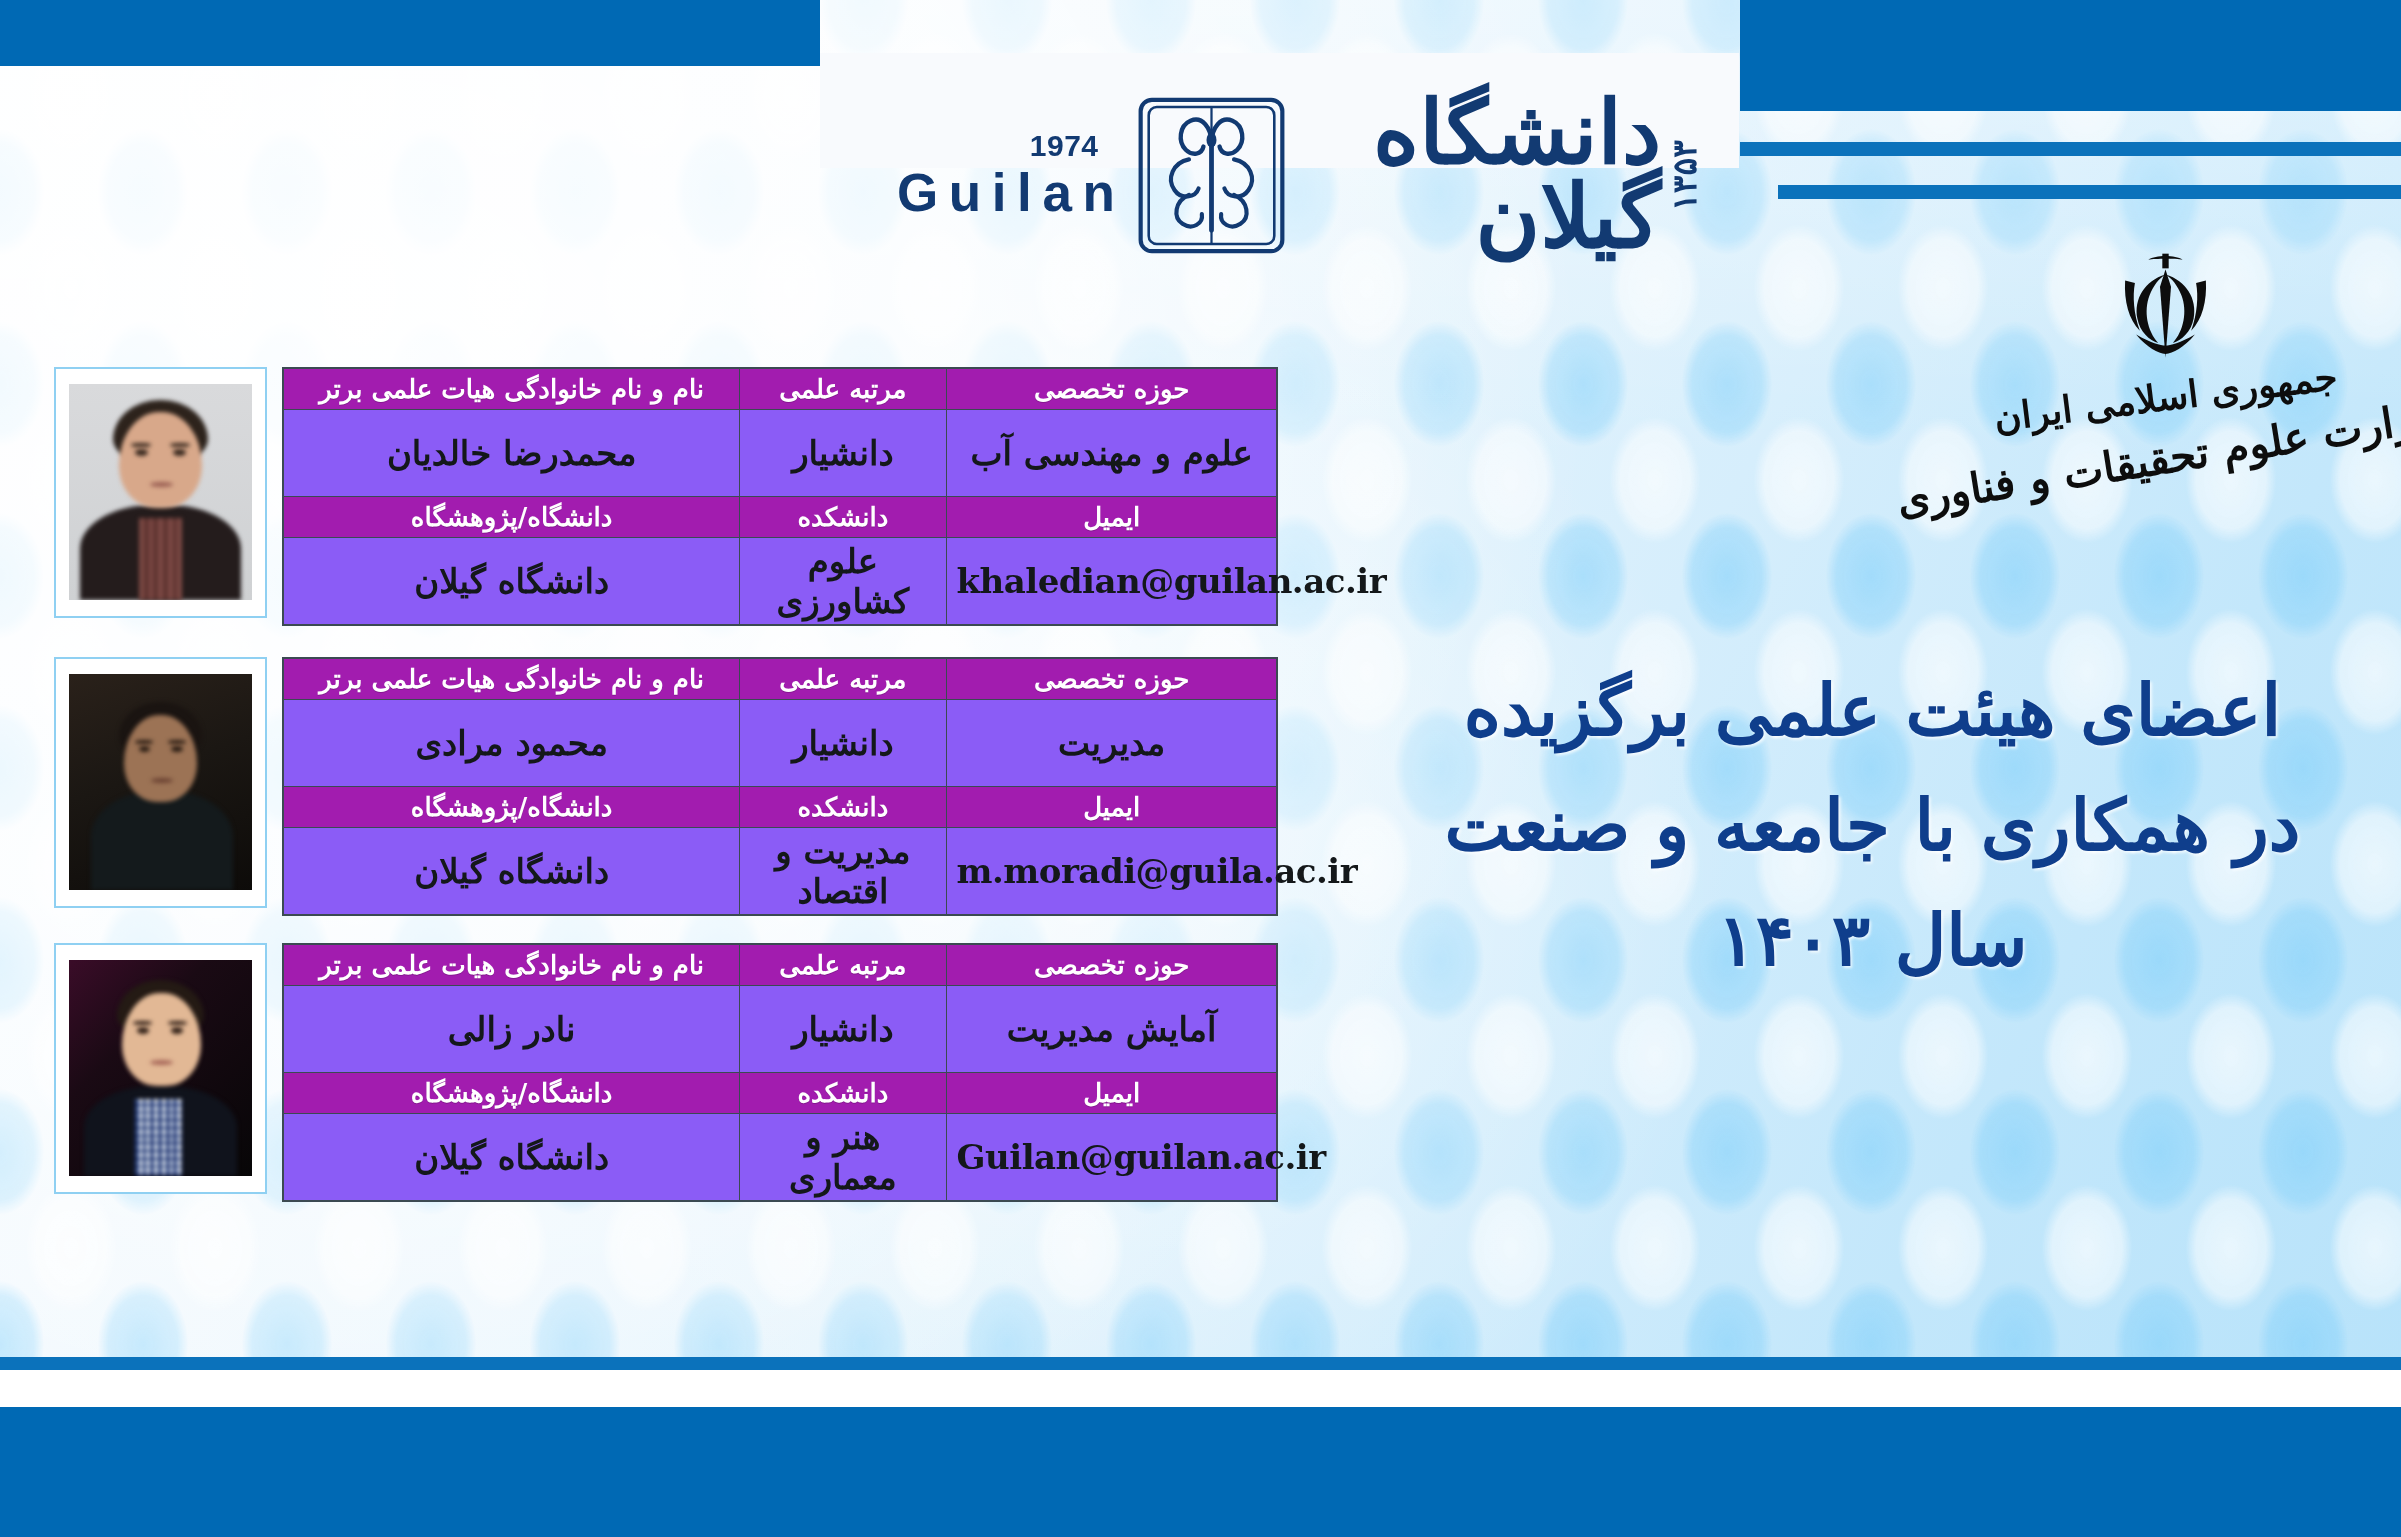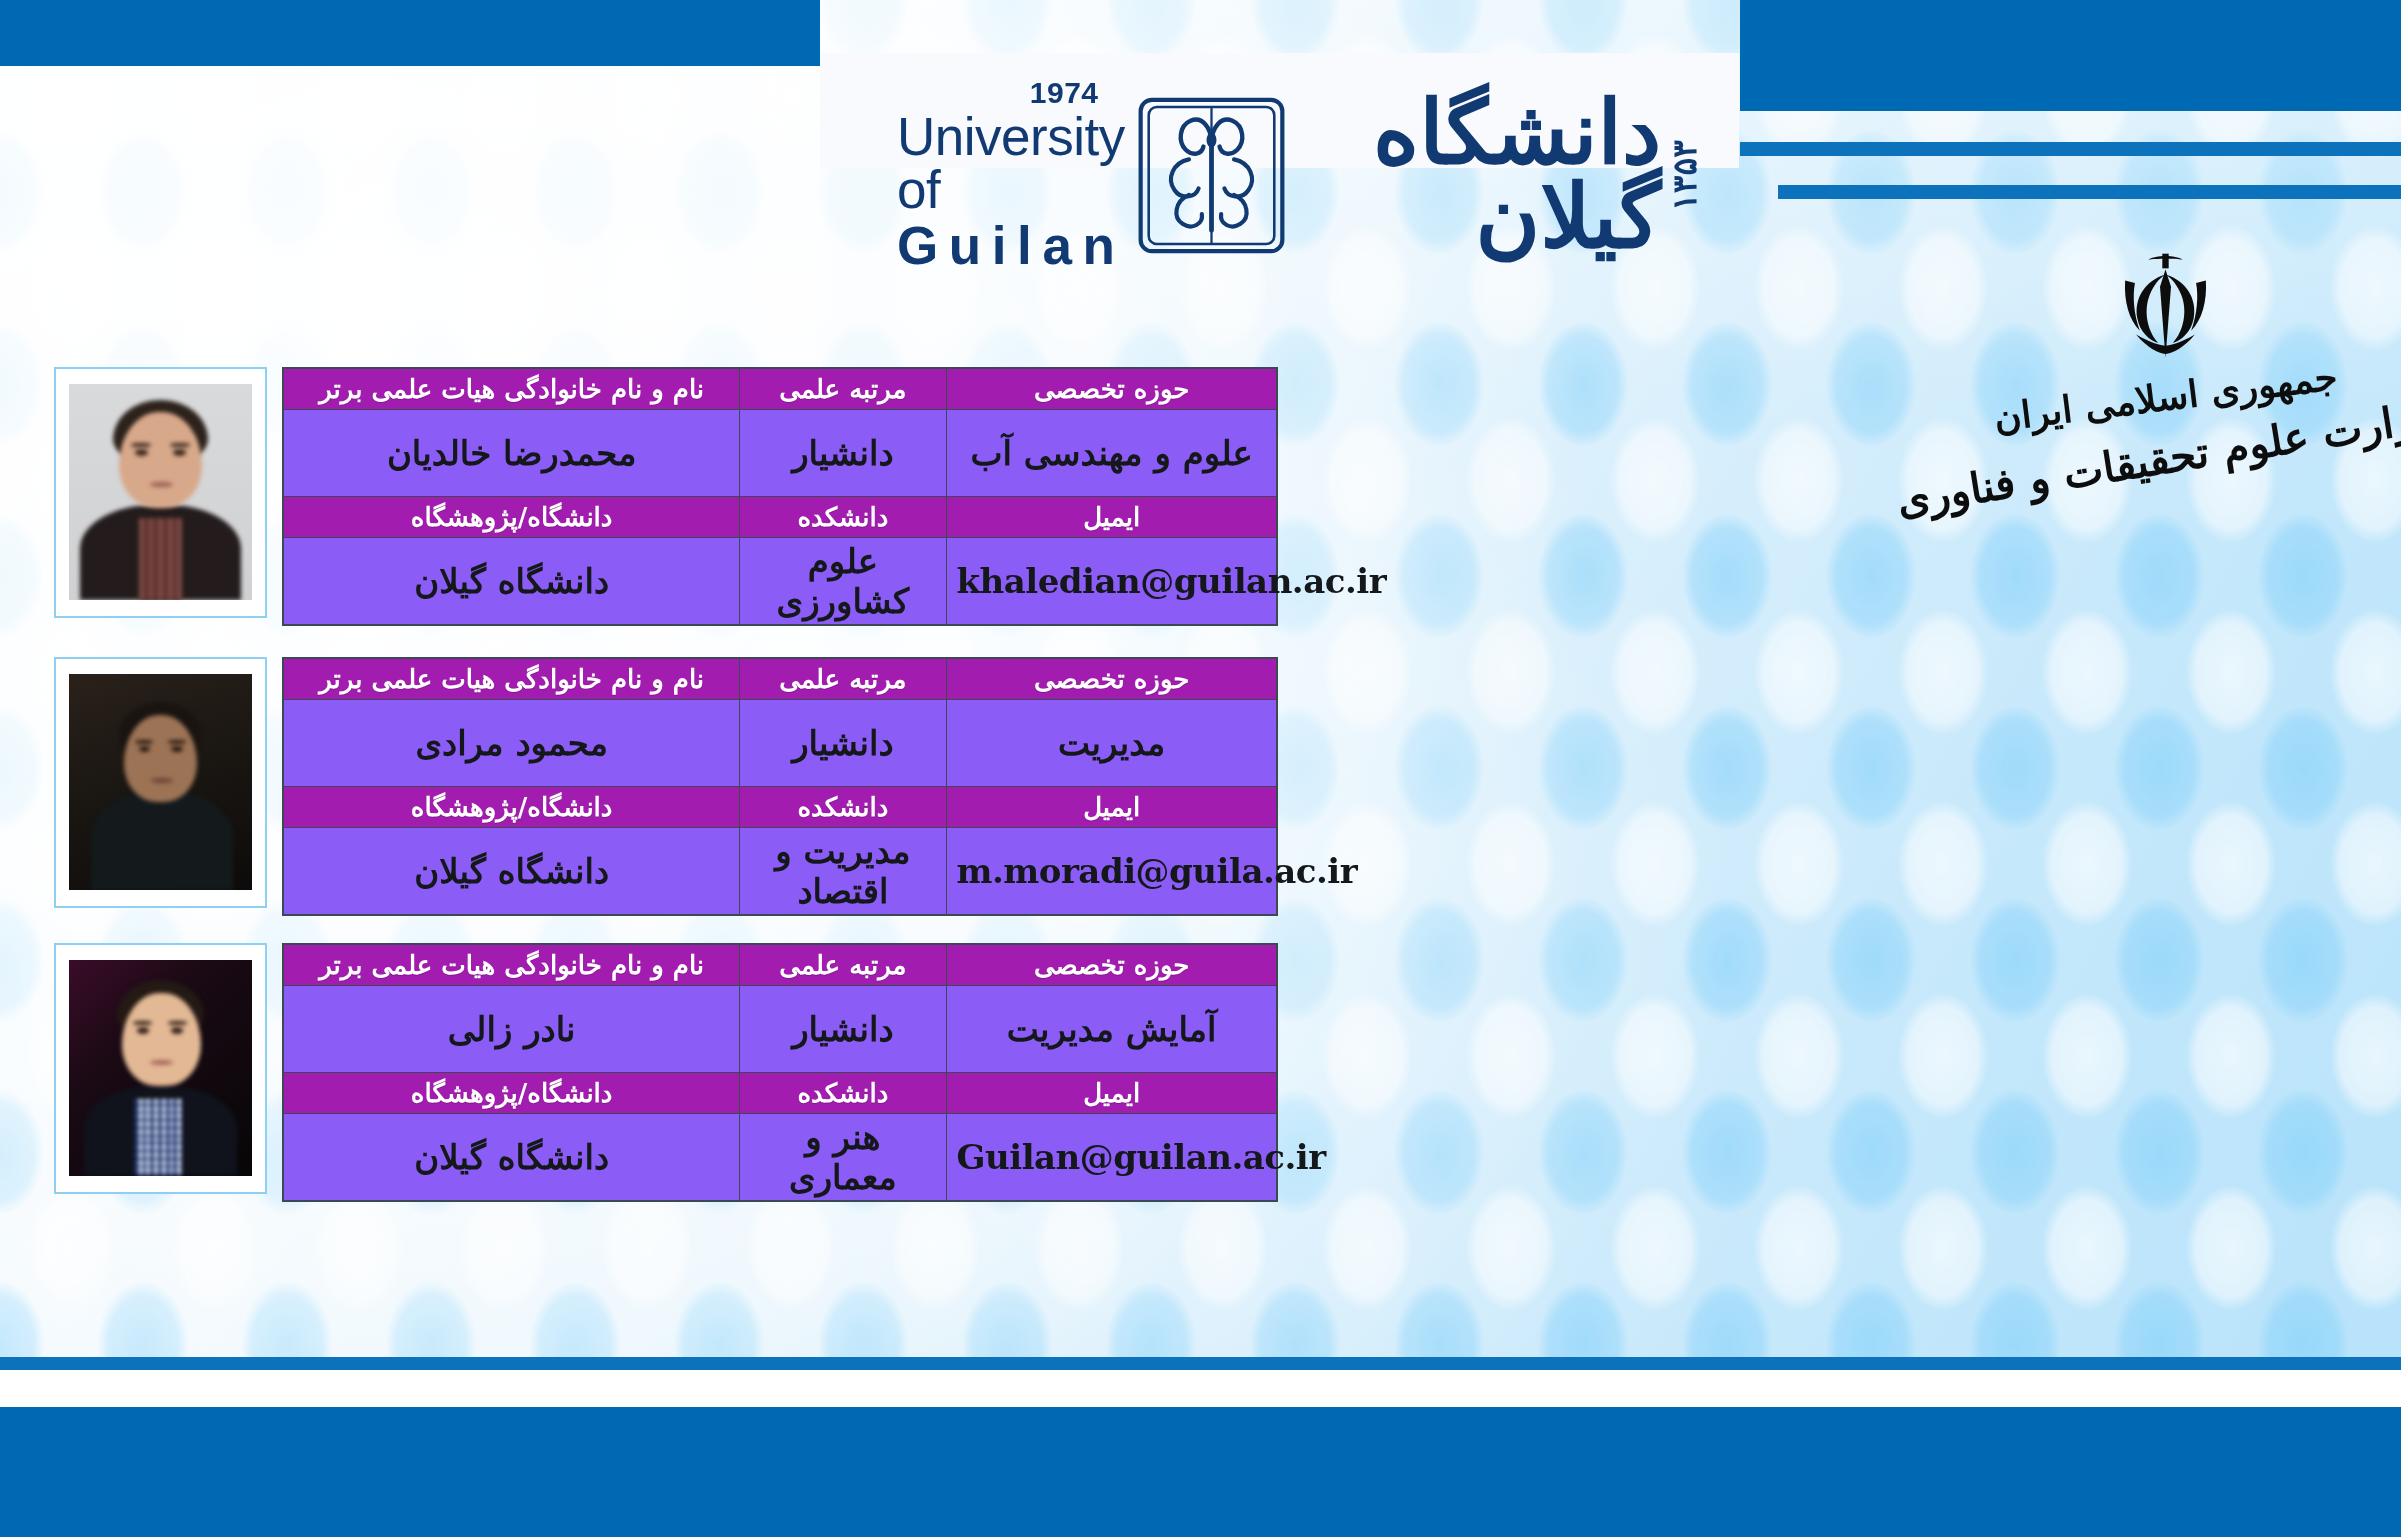--- a/index.html
+++ b/index.html
@@ -213,21 +213,20 @@
   <div class="top-bar-right"></div>
   <div class="rule-1"></div>
   <div class="rule-2"></div>
 
   <div class="logo-panel"></div>
 
   <div class="logo-wrap">
 
     <div class="logo-en">
       <span class="logo-year">1974</span>
-      <span class="logo-univ">University of</span>
       <span class="logo-guilan">Guilan</span>
     </div>
 
     <svg class="logo-mark" viewBox="0 0 100 100">
       <rect x="6" y="3" width="88" height="94" rx="7" ry="7" fill="none" stroke="#123a72" stroke-width="2.6"></rect>
       <rect x="11" y="7.5" width="78" height="85" rx="5" ry="5" fill="none" stroke="#123a72" stroke-width="1.6"></rect>
       <line x1="50" y1="7.5" x2="50" y2="92.5" stroke="#123a72" stroke-width="1.4"></line>
       <path d="M50 84 C50 62 50 42 50 30 C50 20 44 13 37 16 C30 19 29 29 34 34 C38 38 44 37 45 32" fill="none" stroke="#123a72" stroke-width="2.7" stroke-linecap="round"></path>
       <path d="M50 84 C50 62 50 42 50 30 C50 20 56 13 63 16 C70 19 71 29 66 34 C62 38 56 37 55 32" fill="none" stroke="#123a72" stroke-width="2.7" stroke-linecap="round"></path>
       <path d="M36 40 C26 42 22 52 27 59 C31 65 40 64 42 58" fill="none" stroke="#123a72" stroke-width="2.6" stroke-linecap="round"></path>
@@ -251,20 +250,25 @@
       <path d="M17 25 C16 42 20 57 29 66 C24 52 23 38 25 27 Z" fill="#0d0d0d"></path>
       <path d="M83 25 C84 42 80 57 71 66 C76 52 77 38 75 27 Z" fill="#0d0d0d"></path>
       <path d="M26 69 C35 80 44 84 50 85 C56 84 65 80 74 69 C62 76 54 78 50 78 C46 78 38 76 26 69 Z" fill="#0d0d0d"></path>
       <path d="M36 8 C42 4 58 4 64 8 C58 7 42 7 36 8 Z" fill="#0d0d0d"></path>
       <rect x="47.4" y="3" width="5.2" height="12" fill="#0d0d0d"></rect>
     </svg>
     <div class="ministry-l1">جمهوری اسلامی ایران</div>
     <div class="ministry-l2">وزارت علوم تحقیقات و فناوری</div>
   </div>
 
+  <div class="headline">
+    <div>اعضای هیئت علمی برگزیده</div>
+    <div>در همکاری با جامعه و صنعت</div>
+    <div>سال ۱۴۰۳</div>
+  </div>
 
   <div class="record" id="record-0">
     <table class="fac">
       <colgroup>
           <col class="c-a">
           <col class="c-b">
           <col class="c-c">
         </colgroup>
       <tbody>
         <tr class="hdr">

